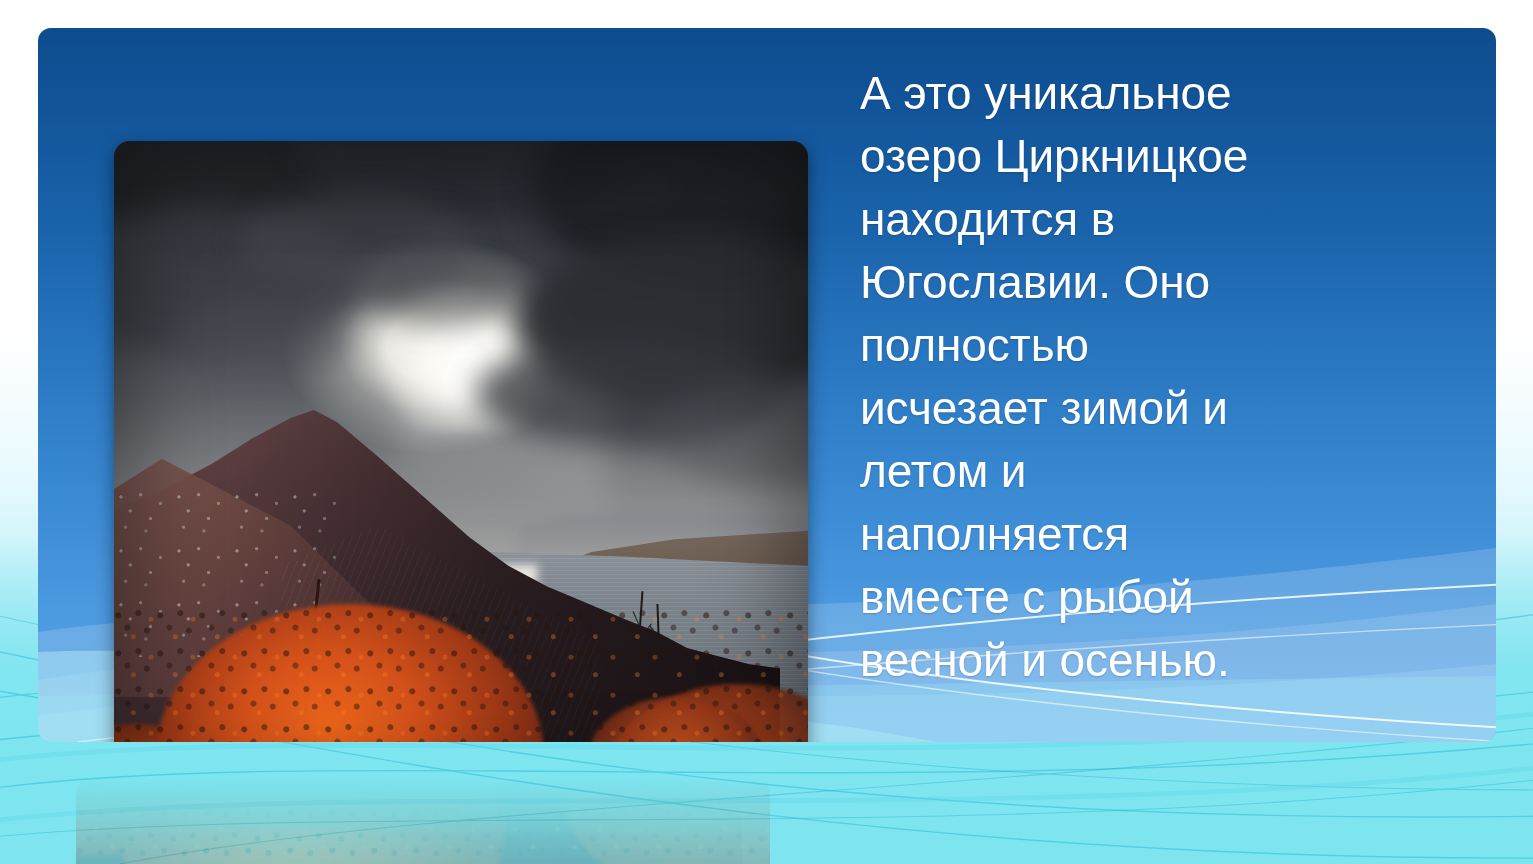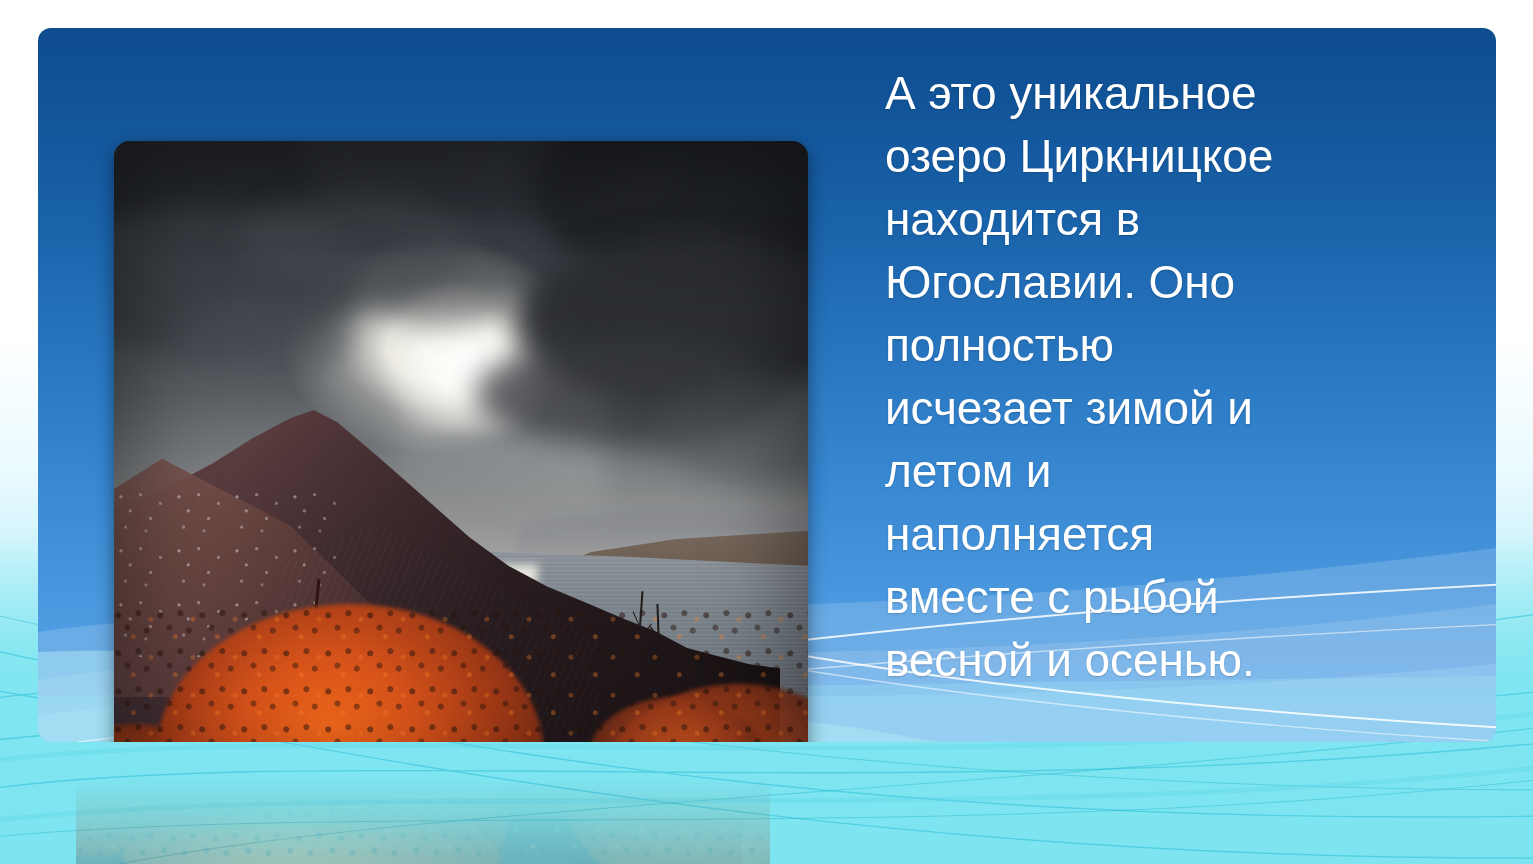--- a/index.html
+++ b/index.html
@@ -290,21 +290,20 @@
     top: 62px;
     width: 420px;
     color: #ffffff;
     font-family: "Liberation Sans", sans-serif;
     font-size: 46px;
     line-height: 63px;
     font-weight: 400;
     letter-spacing: -0.1px;
     white-space: pre-line;
     text-shadow: 0 1px 2px rgba(0,0,0,0.18);
-    margin-left: 25px;
   }
 </style>
 </head>
 <body>
 
 <div id="canvas">
 
   <div class="backdrop"></div>
   <div class="backdrop-cyan-wash"></div>
 

